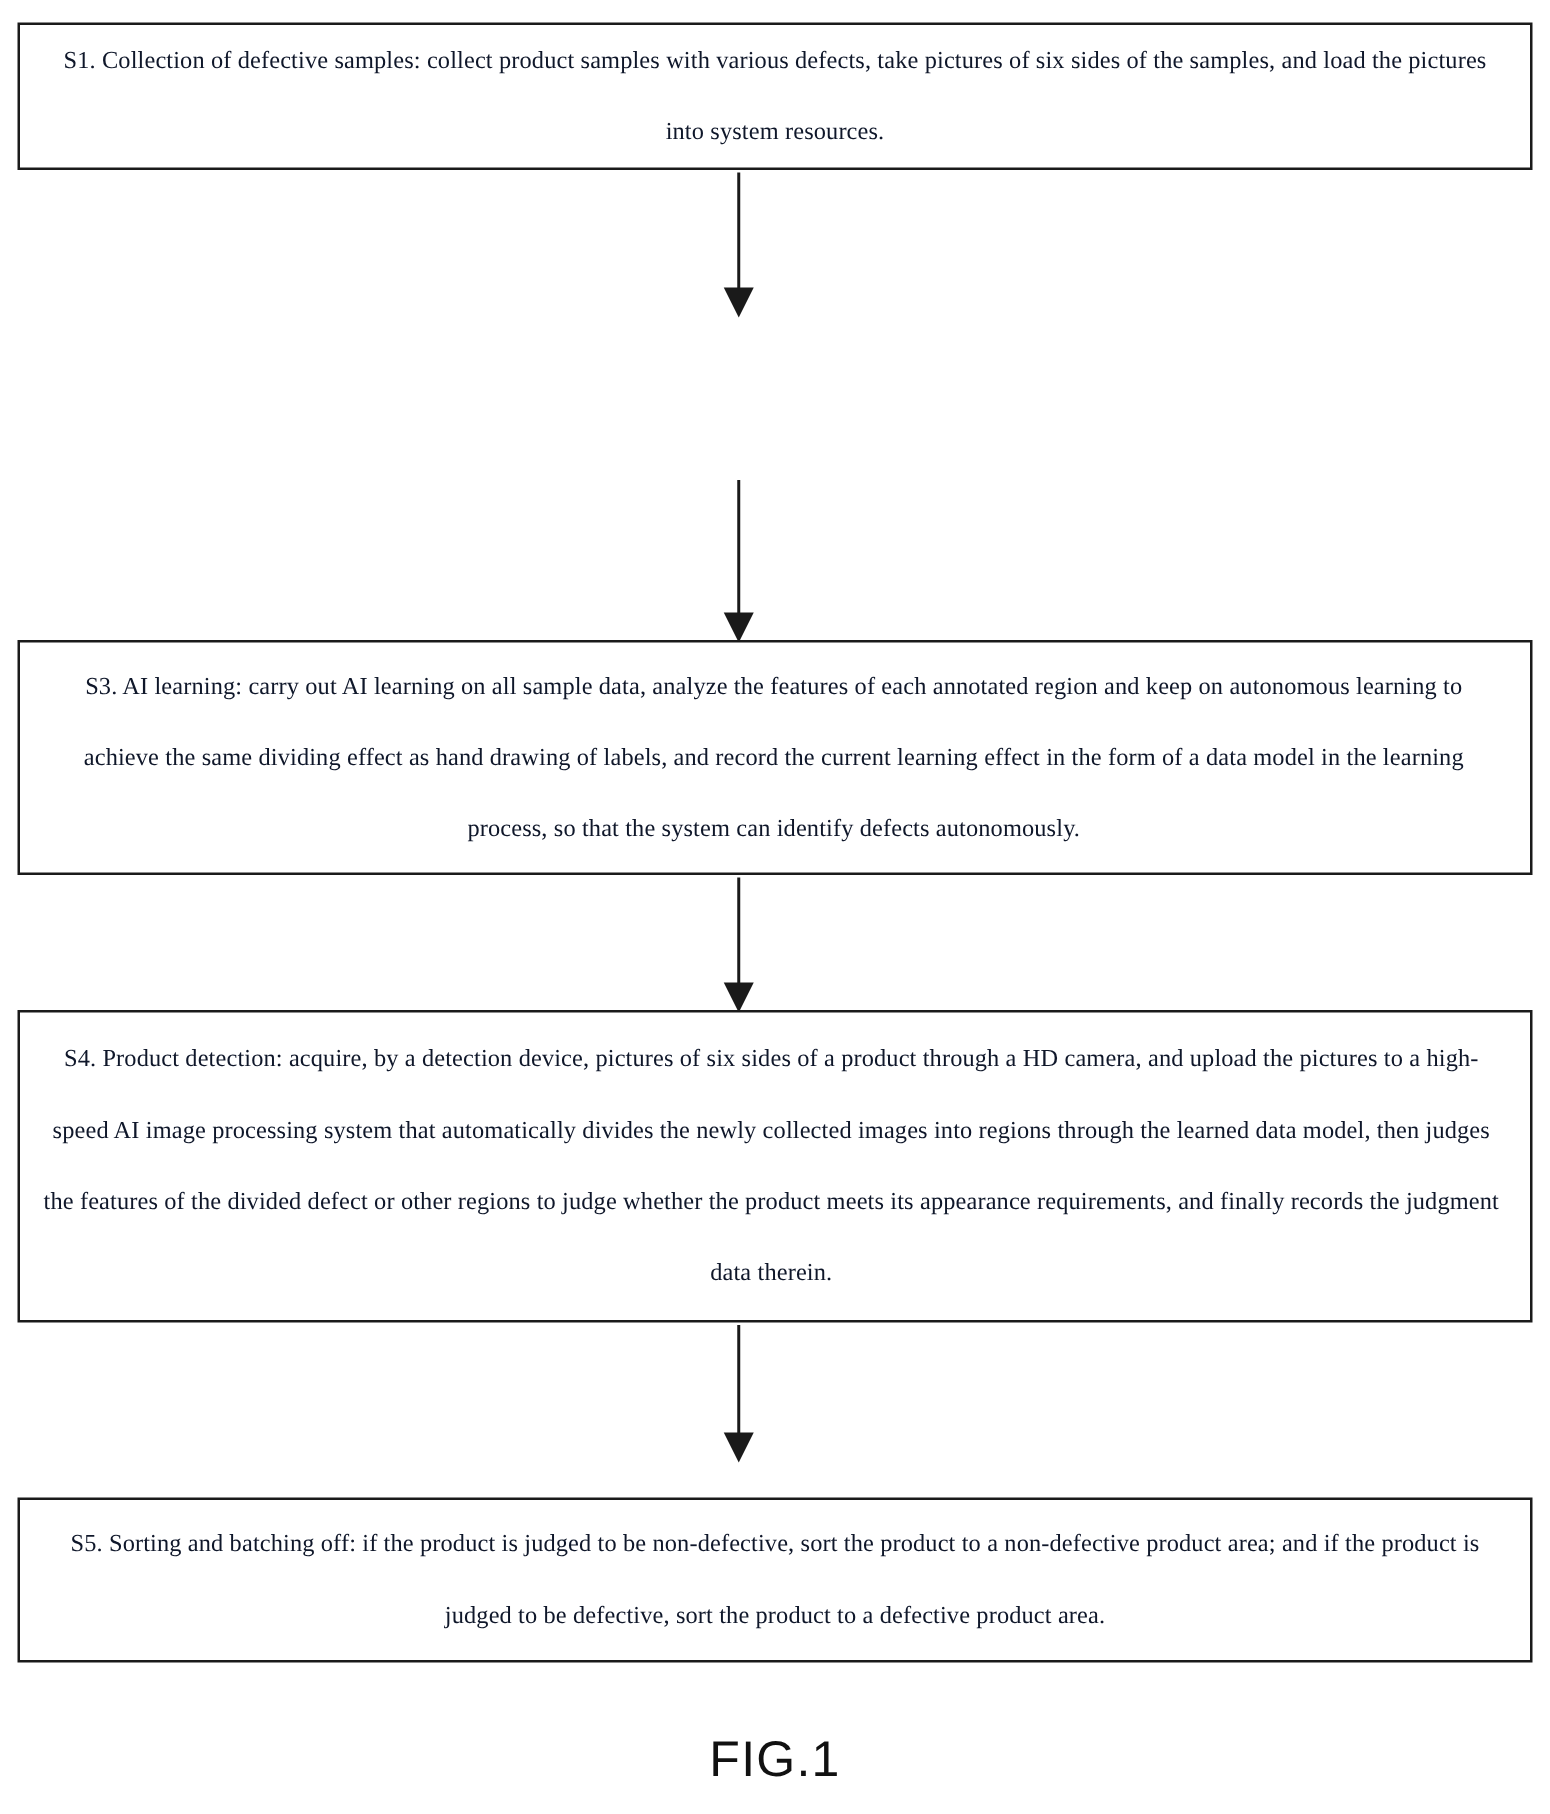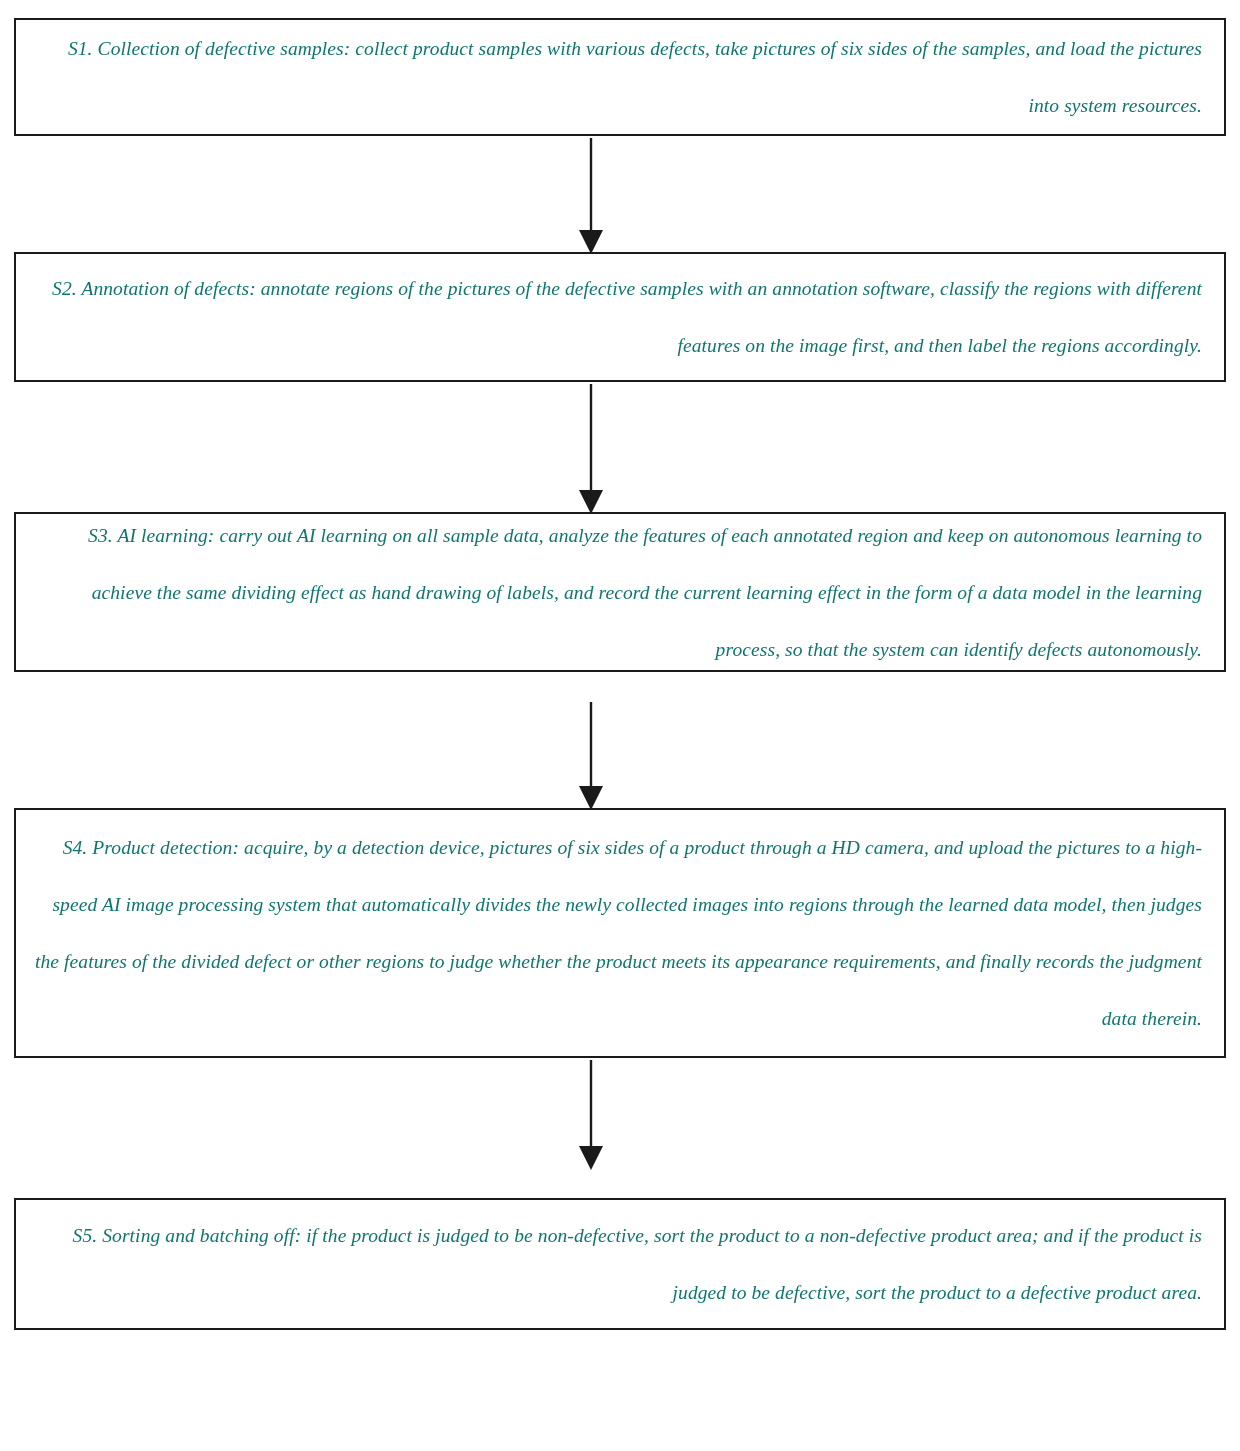--- a/index.html
+++ b/index.html
@@ -34,31 +34,30 @@
     padding: 0 22px;
     display: flex;
     flex-direction: column;
     justify-content: center;
   }
 
   .step-text {
     font-family: "Liberation Serif", "DejaVu Serif", serif;
     font-size: 19.5px;
     line-height: 57px;
-    color: #0f766e;
+    color: #0f172a;
     letter-spacing: 0.1px;
-    text-align: right;
+    text-align: center;
     white-space: pre-line;
-    font-style: italic;
   }
 
   
   #box-s1 { top: 18px;   height: 118px; }
   #box-s2 { top: 252px;  height: 130px; }
-  #box-s3 { top: 512px;  height: 160px; padding-left: 20px; }
+  #box-s3 { top: 512px;  height: 188px; padding-left: 20px; }
   #box-s4 { top: 808px;  height: 250px; padding-left: 16px; }
   #box-s5 { top: 1168px; height: 132px; margin-top: 30px; }
 
   .connector {
     position: absolute;
     left: 0;
     top: 0;
     width: 1240px;
     height: 1451px;
     pointer-events: none;
@@ -90,30 +89,28 @@
     <line x1="591" y1="138" x2="591" y2="242" stroke="#1a1a1a" stroke-width="2.4" marker-end="url(#arrowhead)"></line>
     <line x1="591" y1="384" x2="591" y2="502" stroke="#1a1a1a" stroke-width="2.4" marker-end="url(#arrowhead)"></line>
     <line x1="591" y1="702" x2="591" y2="798" stroke="#1a1a1a" stroke-width="2.4" marker-end="url(#arrowhead)"></line>
     <line x1="591" y1="1060" x2="591" y2="1158" stroke="#1a1a1a" stroke-width="2.4" marker-end="url(#arrowhead)"></line>
   </svg>
 
   <div class="step-box" id="box-s1">
     <div class="step-text">S1. Collection of defective samples: collect product samples with various defects, take pictures of six sides of the samples, and load the pictures into system resources.</div>
   </div>
 
-  <div class="step-box" id="box-s2">
-    <div class="step-text">S2. Annotation of defects: annotate regions of the pictures of the defective samples with an annotation software, classify the regions with different features on the image first, and then label the regions accordingly.</div>
-  </div>
 
   <div class="step-box" id="box-s3">
     <div class="step-text">S3. AI learning: carry out AI learning on all sample data, analyze the features of each annotated region and keep on autonomous learning to achieve the same dividing effect as hand drawing of labels, and record the current learning effect in the form of a data model in the learning process, so that the system can identify defects autonomously.</div>
   </div>
 
   <div class="step-box" id="box-s4">
     <div class="step-text">S4. Product detection: acquire, by a detection device, pictures of six sides of a product through a HD camera, and upload the pictures to a high-speed AI image processing system that automatically divides the newly collected images into regions through the learned data model, then judges the features of the divided defect or other regions to judge whether the product meets its appearance requirements, and finally records the judgment data therein.</div>
   </div>
 
   <div class="step-box" id="box-s5">
     <div class="step-text">S5. Sorting and batching off: if the product is judged to be non-defective, sort the product to a non-defective product area; and if the product is judged to be defective, sort the product to a defective product area.</div>
   </div>
 
+  <div class="fig-caption">FIG.1</div>
 
 </div>
 
 </body></html>

